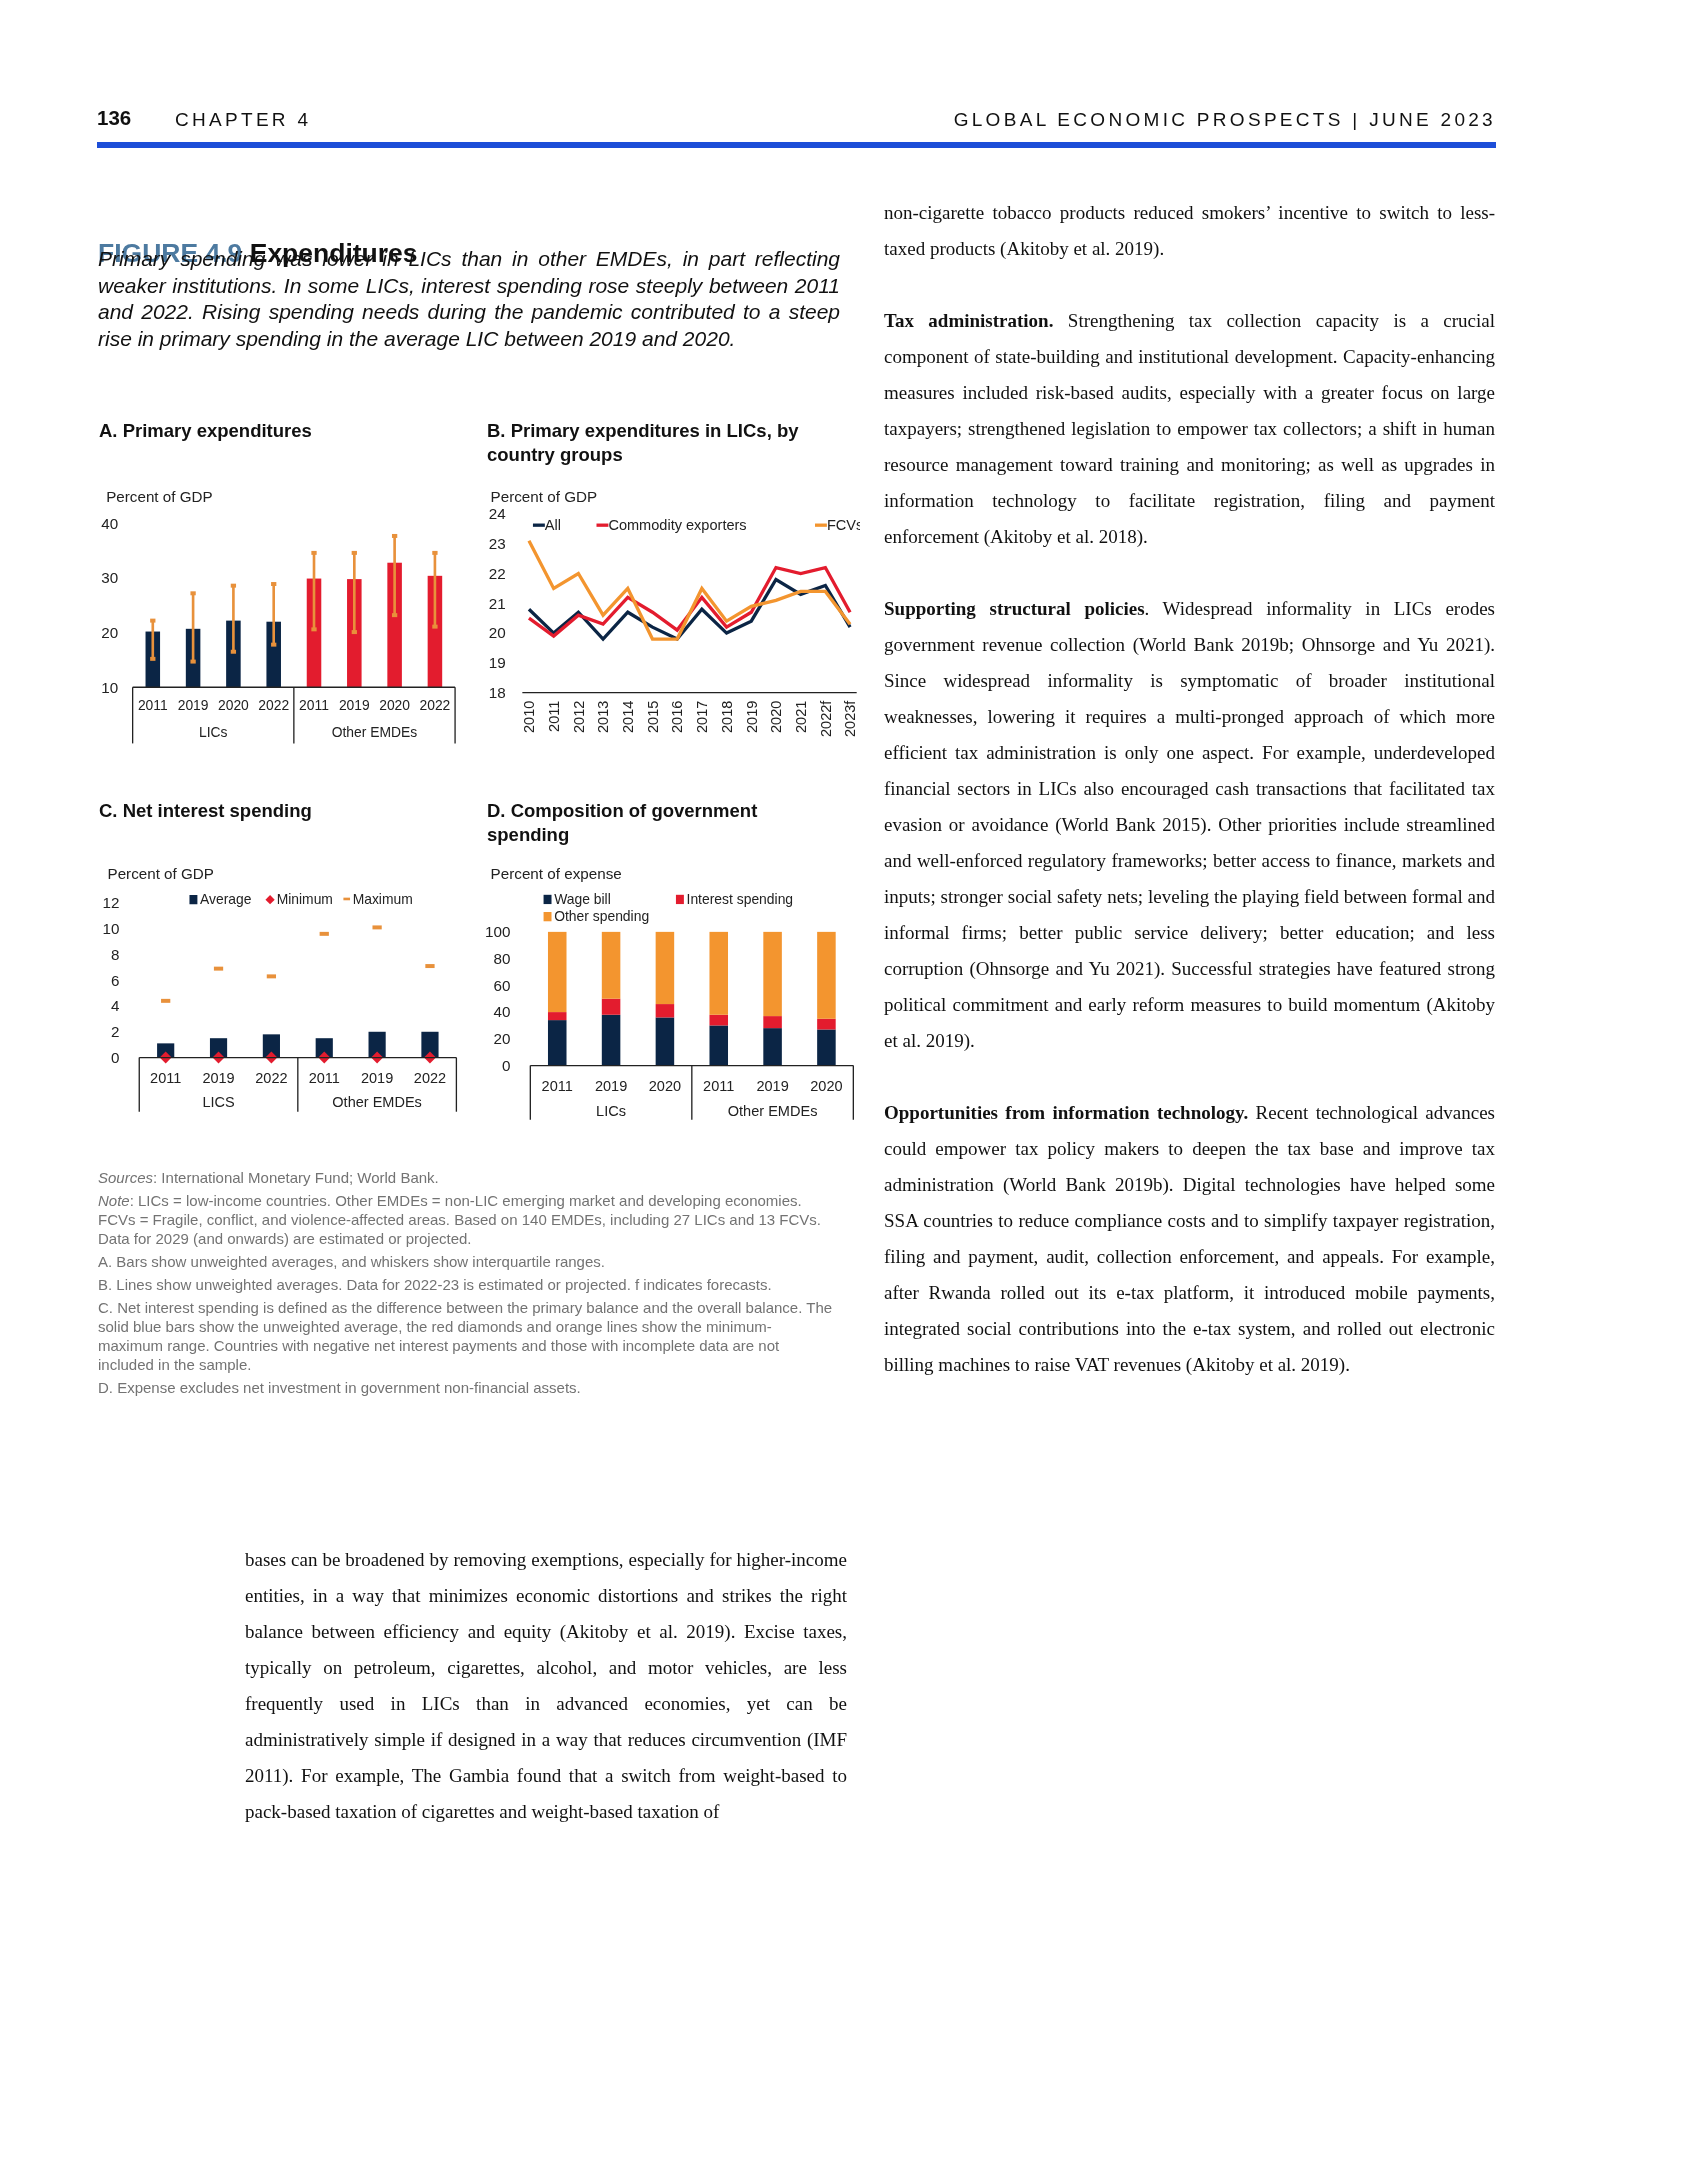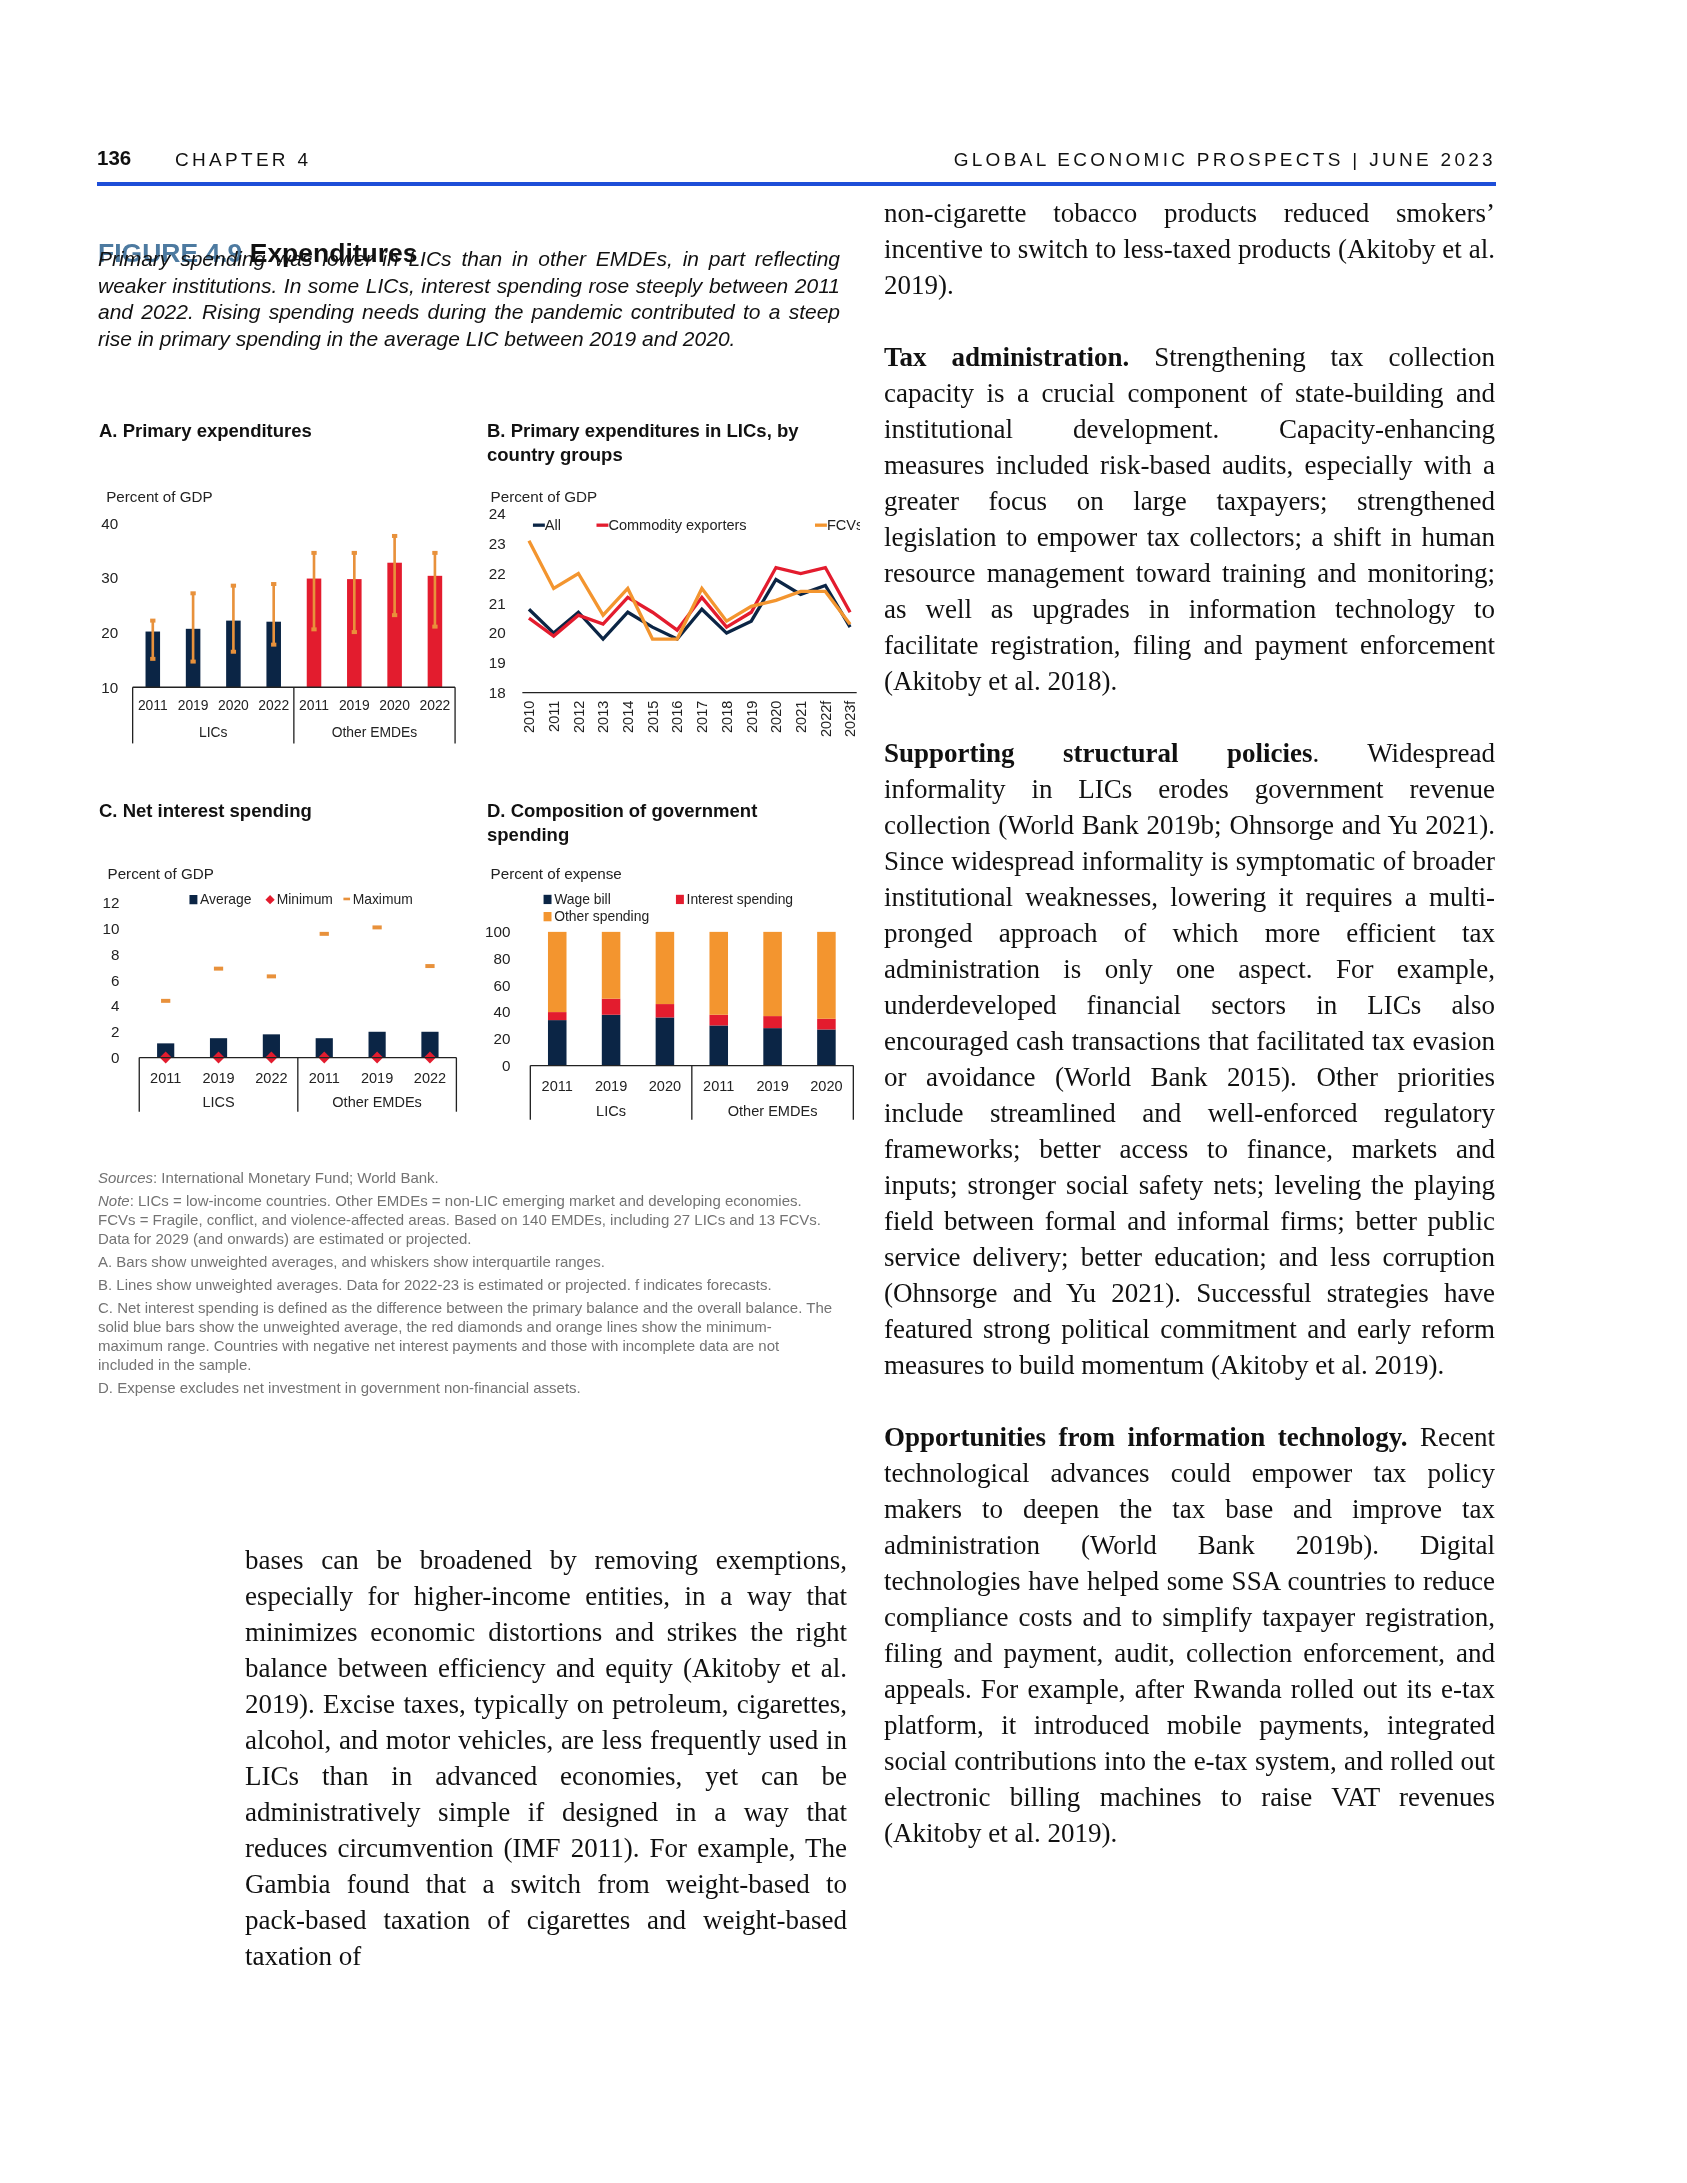--- a/index.html
+++ b/index.html
@@ -1,29 +1,29 @@
 <!DOCTYPE html>
 <html style="font-size:10.6px"><head>
 <meta charset="utf-8">
 <style>
   html,body{margin:0;padding:0;background:#fff;}
   body{width:1687px;height:2183px;position:relative;overflow:hidden;color:#111;}
   .sans{font-family:"Liberation Sans","DejaVu Sans",sans-serif;}
   .serif{font-family:"Liberation Serif","DejaVu Serif",serif;}
-  .hdr{position:absolute;top:106px;left:97px;width:1399px;height:36px;border-bottom:4px solid #1d4ed8;margin-top:40px;}
+  .hdr{position:absolute;top:106px;left:97px;width:1399px;height:36px;border-bottom:6px solid #1d4ed8;}
   .hdr .pg{position:absolute;left:0;top:0;font-weight:bold;font-size:20.5px;}
   .hdr .ch{position:absolute;left:78px;top:2.6px;font-size:19px;letter-spacing:3.3px;}
   .hdr .rt{position:absolute;right:0;top:2.6px;font-size:19px;letter-spacing:3.3px;}
   .fig-title{position:absolute;left:98px;top:198px;font-size:26.5px;font-weight:bold;margin-top:40px;}
   .fig-title .num{color:#4d7aa0;}
   .fig-sub{position:absolute;left:98px;top:246px;width:742px;font-size:21px;font-style:italic;line-height:26.5px;text-align:justify;}
   .panel-title{position:absolute;font-size:18.5px;font-weight:bold;line-height:24px;}
   .notes{position:absolute;left:98px;top:1168px;width:741px;font-size:15px;line-height:19px;color:#737373;}
   .notes p{margin:0 0 4px 0;}
-  .body-col{position:absolute;font-size:27px;line-height:36px;text-align:justify;}
+  .body-col{position:absolute;font-size:19px;line-height:36px;text-align:justify;}
   .body-col p{margin:0;}
   .body-col b{font-weight:bold;}
   svg text{font-family:"Liberation Sans","DejaVu Sans",sans-serif;}
 </style>
 </head>
 <body>
 
 <div class="hdr sans">
   <span class="pg">136</span>
   <span class="ch">CHAPTER 4</span>

